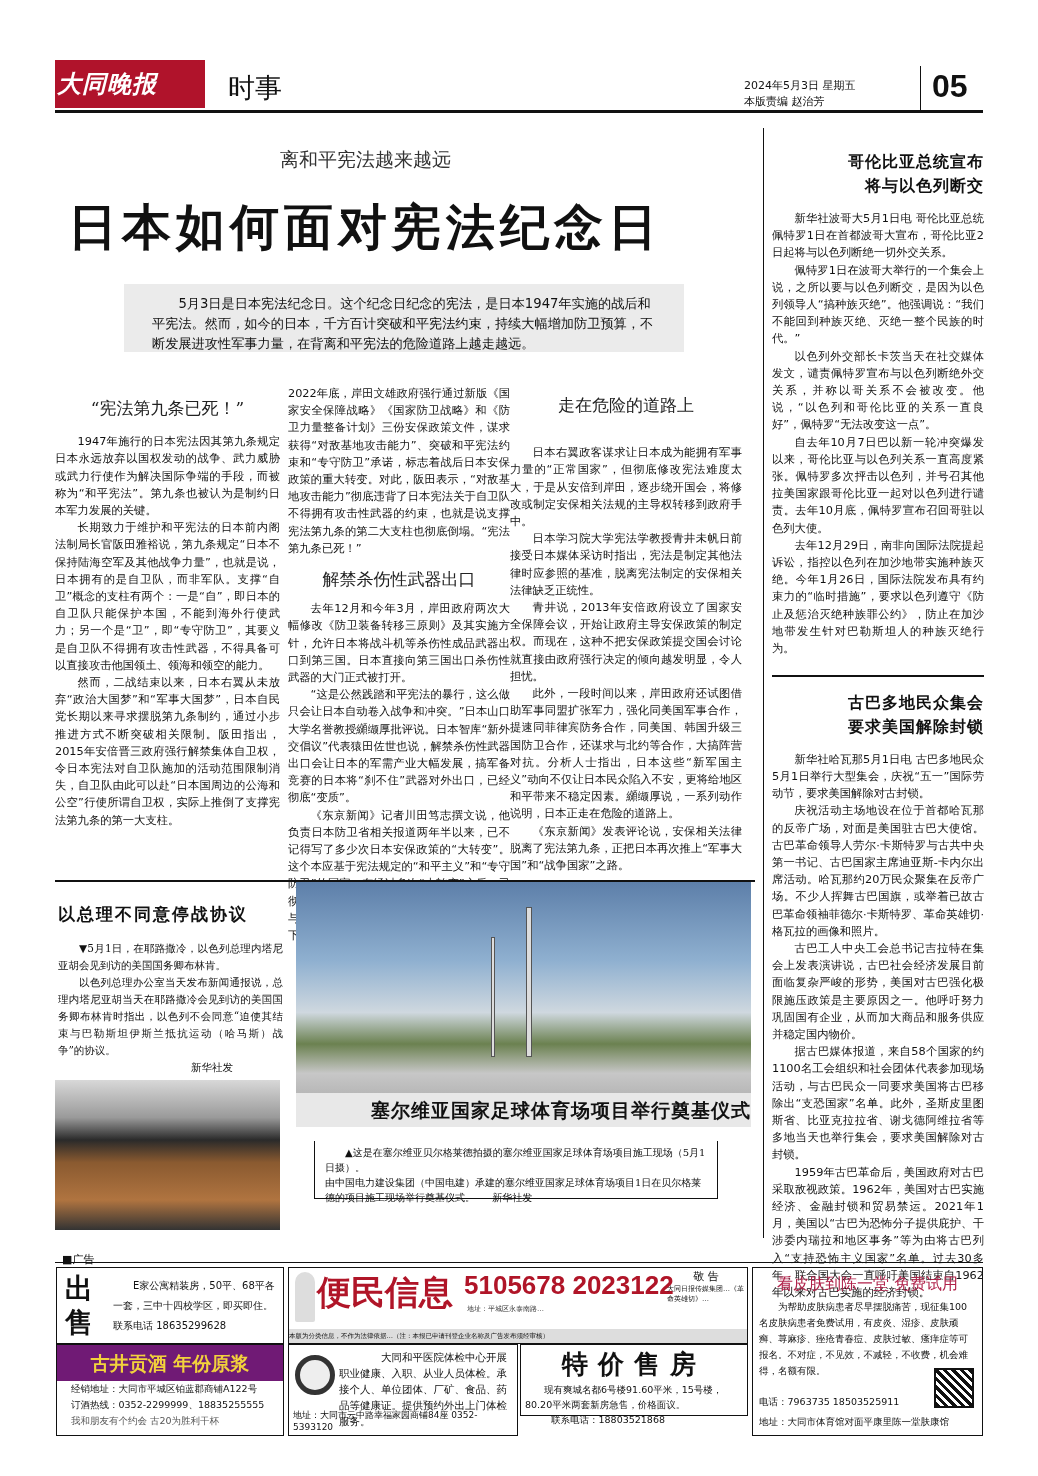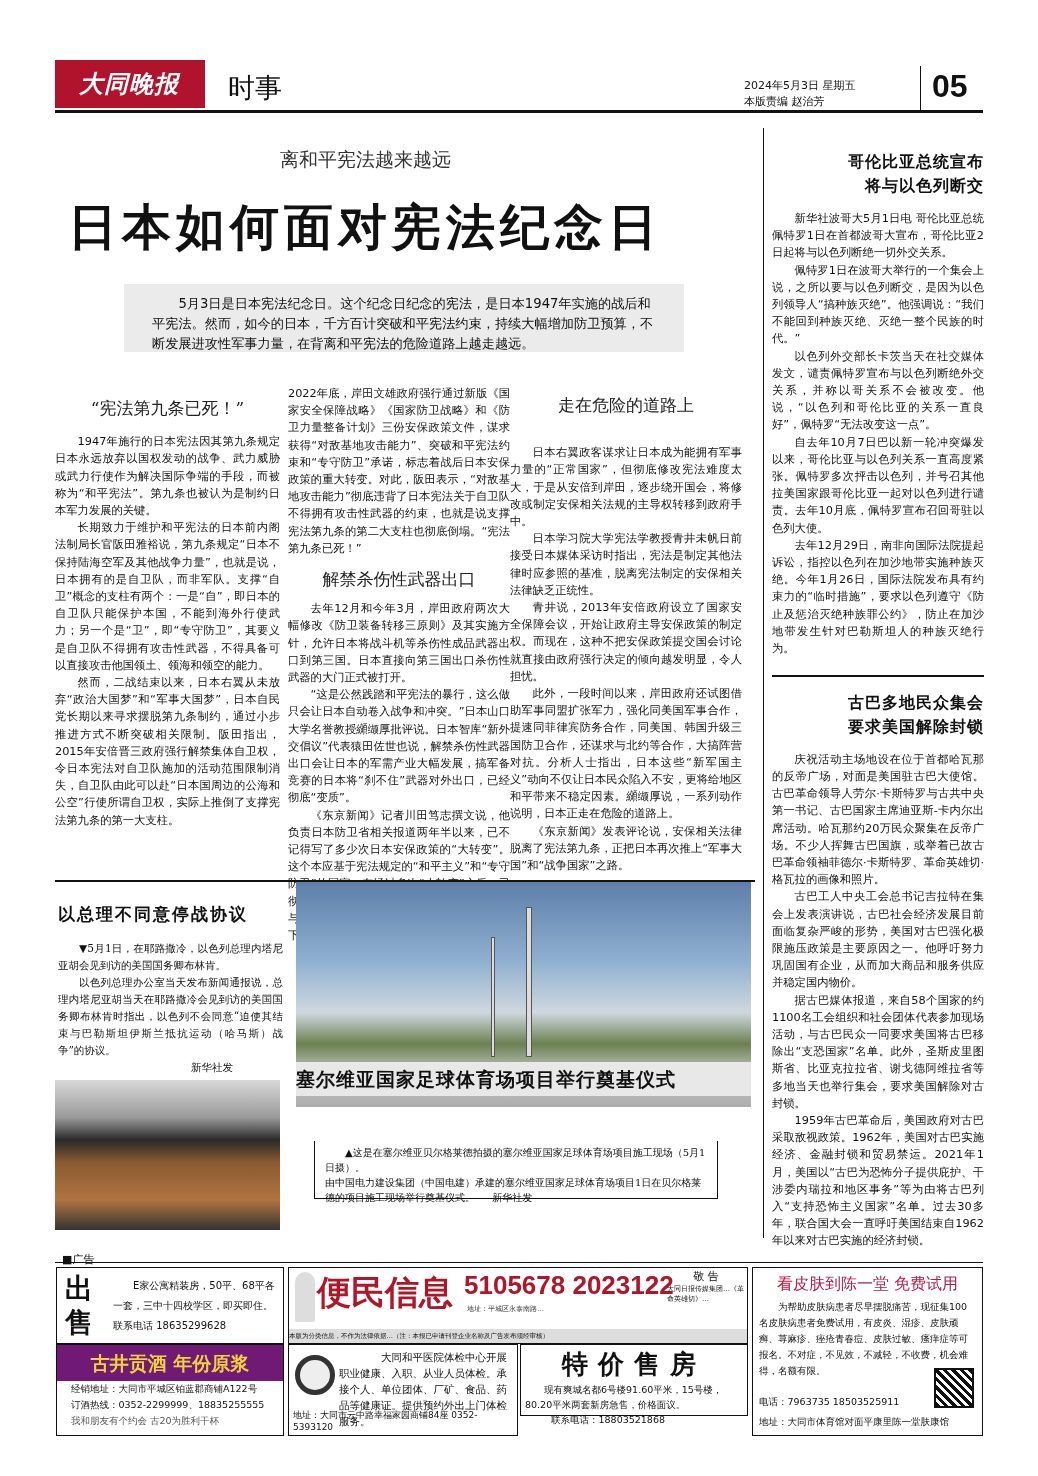--- a/index.html
+++ b/index.html
@@ -1,18 +1,18 @@
 <!DOCTYPE html>
 <html><head>
 <meta charset="utf-8">
 <style>
 *{box-sizing:border-box;margin:0;padding:0}
 body{width:1038px;height:1476px;background:#fff;font-family:"DejaVu Sans",sans-serif;color:#111;position:relative;overflow:hidden}
 .abs{position:absolute}
-.masthead-logo{left:55px;top:60px;width:150px;height:48px;background:#b0132b;color:#fff;font-family:"DejaVu Serif",serif;font-style:italic;font-weight:bold;font-size:24px;line-height:48px;padding-left:24px;letter-spacing:1px}
+.masthead-logo{left:55px;top:60px;width:150px;height:48px;background:#b0132b;color:#fff;font-family:"DejaVu Serif",serif;font-style:italic;font-weight:bold;font-size:24px;line-height:48px;padding-left:2px;letter-spacing:1px}
 .section-name{left:228px;top:70px;font-size:27px;font-family:"DejaVu Serif",serif}
 .dateline{left:744px;top:78px;font-size:11px;line-height:16px}
 .page-num{left:932px;top:68px;font-size:32px;font-weight:bold;font-family:"Liberation Sans",sans-serif}
 .page-vline{left:920px;top:66px;width:1px;height:46px;background:#111}
 .head-rule{left:55px;top:110px;width:928px;height:3px;background:#111}
 .kicker{left:280px;top:147px;font-size:19px;color:#333}
 .headline{left:68px;top:195px;font-size:49px;font-weight:bold;letter-spacing:5px}
 .lead-box{left:124px;top:284px;width:560px;height:68px;background:#ebebeb;padding:10px 28px 0 28px;font-size:13.2px;line-height:20px;text-indent:2em}
 .col{font-size:11.3px;line-height:17.2px;text-align:justify}
 .col p{text-indent:2em}
@@ -20,21 +20,21 @@
 .colA{left:55px;top:400px;width:225px}
 .colB{left:288px;top:385px;width:222px}
 .colC{left:510px;top:397px;width:232px}
 .right-vline{left:763px;top:128px;width:1px;height:1110px;background:#111}
 .right-col{left:772px;top:150px;width:212px}
 .rhead{font-weight:bold;font-size:16px;text-align:right;line-height:24px;letter-spacing:1px}
 .hr{height:2px;background:#111}
 .photo-table{left:55px;top:1080px;width:225px;height:150px;background:linear-gradient(180deg,#d8d8d8 0%,#9a9a9a 25%,#2a2a2a 40%,#8a5a30 55%,#b07440 80%,#333 100%)}
 .photo-stadium{left:296px;top:882px;width:455px;height:225px;background:linear-gradient(180deg,#5d7fa9 0%,#8fb0d0 35%,#cfd8df 58%,#6b8150 72%,#c7c7c7 85%,#adadad 100%)}
 .crane{position:absolute;width:6px;background:#ddd;border:1px solid #555}
-.photo-caption{left:296px;top:1062px;width:455px;height:34px;background:#e8e8e8;font-weight:bold;font-size:19px;text-align:left;line-height:34px;letter-spacing:1px}
+.photo-caption{left:296px;top:1093px;width:455px;height:34px;background:#e8e8e8;font-weight:bold;font-size:19px;text-align:right;line-height:34px;letter-spacing:1px}
 .caption-box{left:314px;top:1141px;width:404px;height:58px;border:1px solid #111;border-top:none;font-family:"DejaVu Serif",serif;font-size:10px;line-height:15px;padding:4px 10px}
 .ad-label{left:62px;top:1252px;font-size:11px}
 .ad-rule{left:55px;top:1262px;width:928px;height:1px;background:#111}
 .ad{border:1.5px solid #111;position:absolute}
 </style>
 </head>
 <body>
 
 <div class="abs masthead-logo"><span>大同晚报</span></div>
 <div class="abs section-name">时事</div>
@@ -89,20 +89,21 @@
     <p>以色列外交部长卡茨当天在社交媒体发文，谴责佩特罗宣布与以色列断绝外交关系，并称以哥关系不会被改变。他说，“以色列和哥伦比亚的关系一直良好”，佩特罗“无法改变这一点”。</p>
     <p>自去年10月7日巴以新一轮冲突爆发以来，哥伦比亚与以色列关系一直高度紧张。佩特罗多次抨击以色列，并号召其他拉美国家跟哥伦比亚一起对以色列进行谴责。去年10月底，佩特罗宣布召回哥驻以色列大使。</p>
     <p>去年12月29日，南非向国际法院提起诉讼，指控以色列在加沙地带实施种族灭绝。今年1月26日，国际法院发布具有约束力的“临时措施”，要求以色列遵守《防止及惩治灭绝种族罪公约》，防止在加沙地带发生针对巴勒斯坦人的种族灭绝行为。</p>
   </div>
   <div class="hr" style="margin:18px 0 14px;height:1.5px"></div>
   <div class="rhead">
     <div>古巴多地民众集会</div>
     <div>要求美国解除封锁</div>
   </div>
   <div style="margin-top:12px">
+    <p>新华社哈瓦那5月1日电  古巴多地民众5月1日举行大型集会，庆祝“五一”国际劳动节，要求美国解除对古封锁。</p>
     <p>庆祝活动主场地设在位于首都哈瓦那的反帝广场，对面是美国驻古巴大使馆。古巴革命领导人劳尔·卡斯特罗与古共中央第一书记、古巴国家主席迪亚斯-卡内尔出席活动。哈瓦那约20万民众聚集在反帝广场。不少人挥舞古巴国旗，或举着已故古巴革命领袖菲德尔·卡斯特罗、革命英雄切·格瓦拉的画像和照片。</p>
     <p>古巴工人中央工会总书记吉拉特在集会上发表演讲说，古巴社会经济发展目前面临复杂严峻的形势，美国对古巴强化极限施压政策是主要原因之一。他呼吁努力巩固国有企业，从而加大商品和服务供应并稳定国内物价。</p>
     <p>据古巴媒体报道，来自58个国家的约1100名工会组织和社会团体代表参加现场活动，与古巴民众一同要求美国将古巴移除出“支恐国家”名单。此外，圣斯皮里图斯省、比亚克拉拉省、谢戈德阿维拉省等多地当天也举行集会，要求美国解除对古封锁。</p>
     <p>1959年古巴革命后，美国政府对古巴采取敌视政策。1962年，美国对古巴实施经济、金融封锁和贸易禁运。2021年1月，美国以“古巴为恐怖分子提供庇护、干涉委内瑞拉和地区事务”等为由将古巴列入“支持恐怖主义国家”名单。过去30多年，联合国大会一直呼吁美国结束自1962年以来对古巴实施的经济封锁。</p>
   </div>
 </div>
 
 <div class="abs" style="left:58px;top:903px;font-size:17px;font-weight:bold;letter-spacing:2px">以总理不同意停战协议</div>
 <div class="abs" style="left:58px;top:940px;width:225px;font-family:'DejaVu Serif',serif;font-size:10.5px;line-height:17px;text-align:justify">
   <p style="text-indent:2em">▼5月1日，在耶路撒冷，以色列总理内塔尼亚胡会见到访的美国国务卿布林肯。</p>

